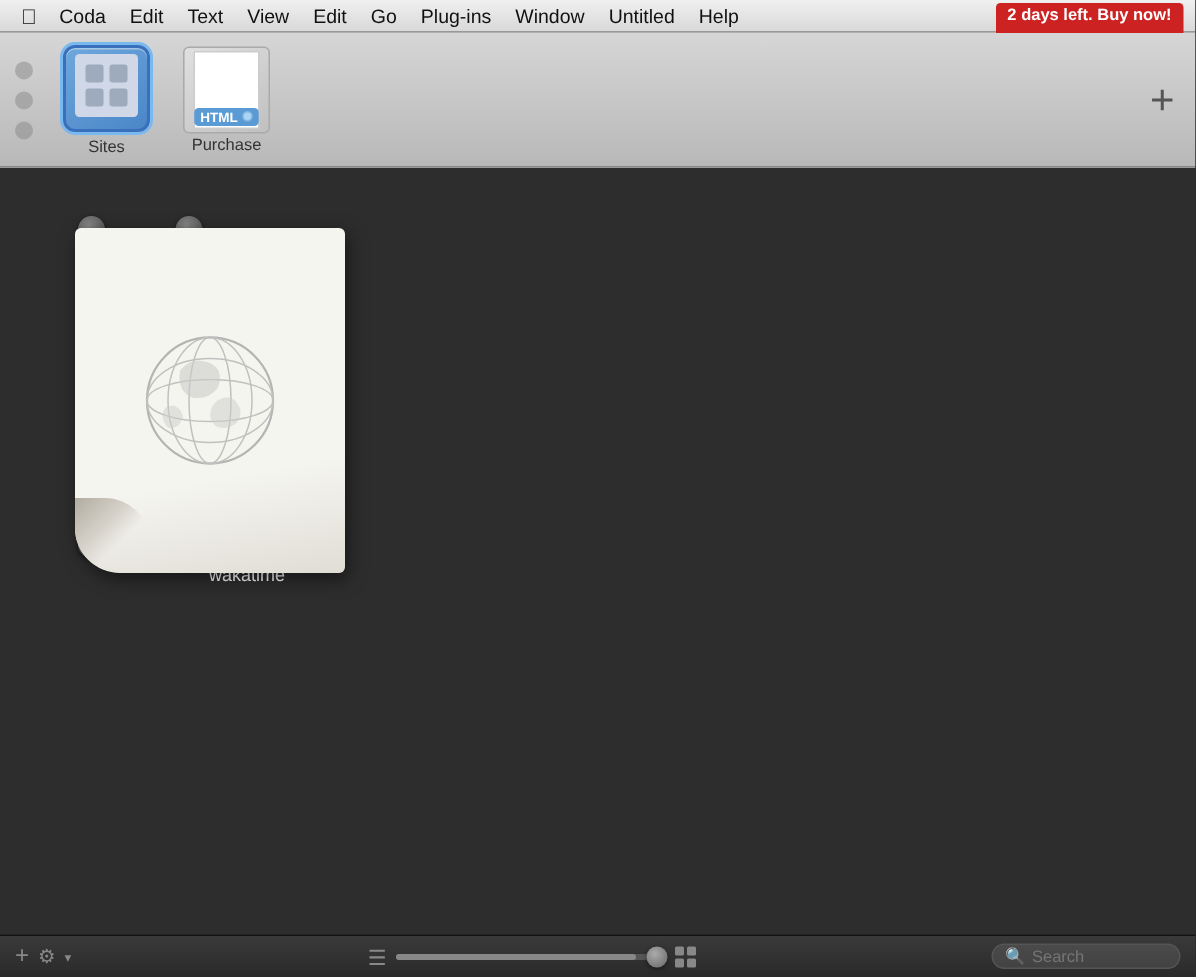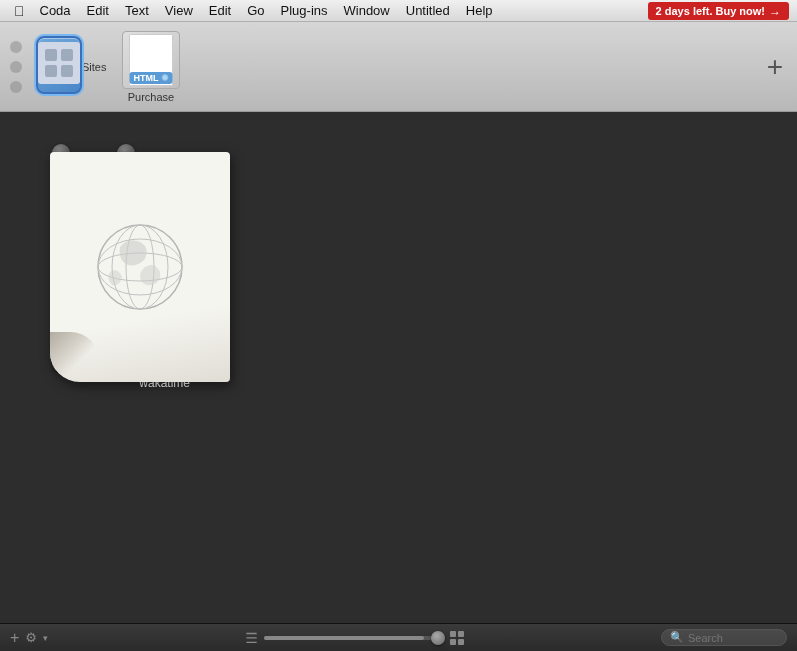--- a/index.html
+++ b/index.html
@@ -47,20 +47,21 @@
       background: #cc2222;
       color: white;
       font-size: 11px;
       font-weight: 600;
       padding: 2px 8px;
       border-radius: 3px;
       display: flex;
       align-items: center;
       gap: 4px;
       cursor: pointer;
+      flex-direction: column;
     }
     #trial-badge .arrow {
       font-size: 12px;
     }
 
     
     #toolbar {
       background: #c8c8c8;
       background: linear-gradient(to bottom, #d6d6d6, #b8b8b8);
       height: 90px;
@@ -68,21 +69,21 @@
       align-items: center;
       padding: 0 10px;
       border-bottom: 1px solid #999;
       gap: 10px;
       position: relative;
     }
 
     
     .tab-item {
       display: flex;
-      flex-direction: row;
+      flex-direction: column;
       align-items: center;
       cursor: pointer;
       width: 70px;
     }
     .tab-icon {
       width: 58px;
       height: 58px;
       border-radius: 8px;
       display: flex;
       align-items: center;

